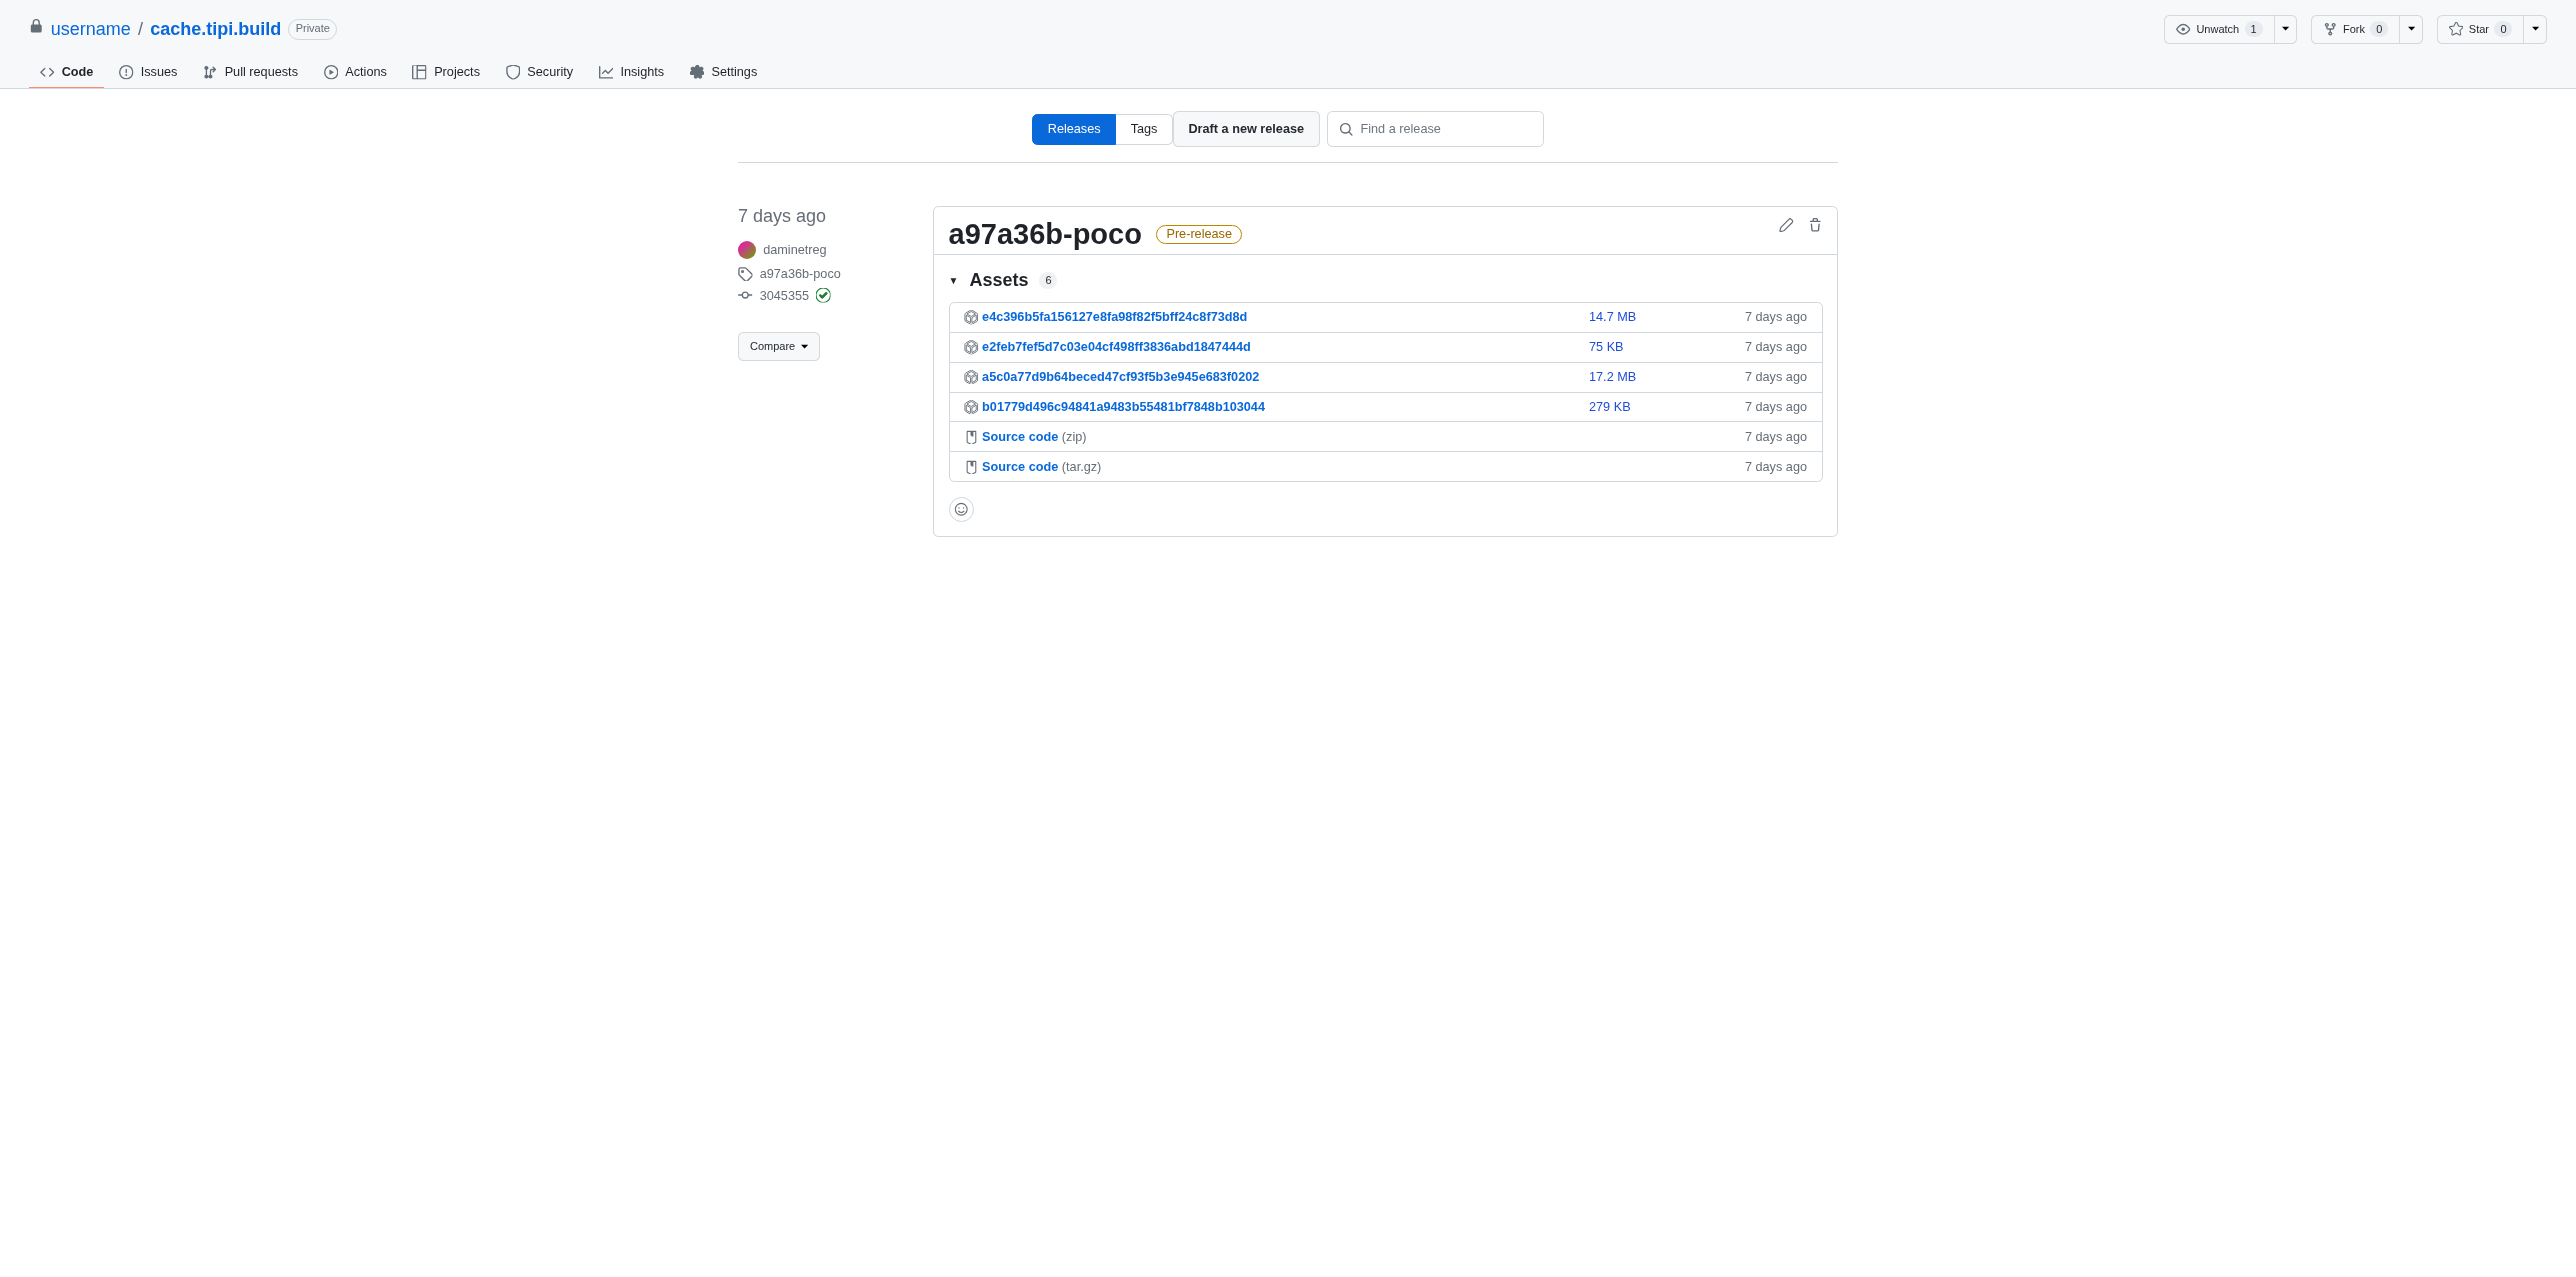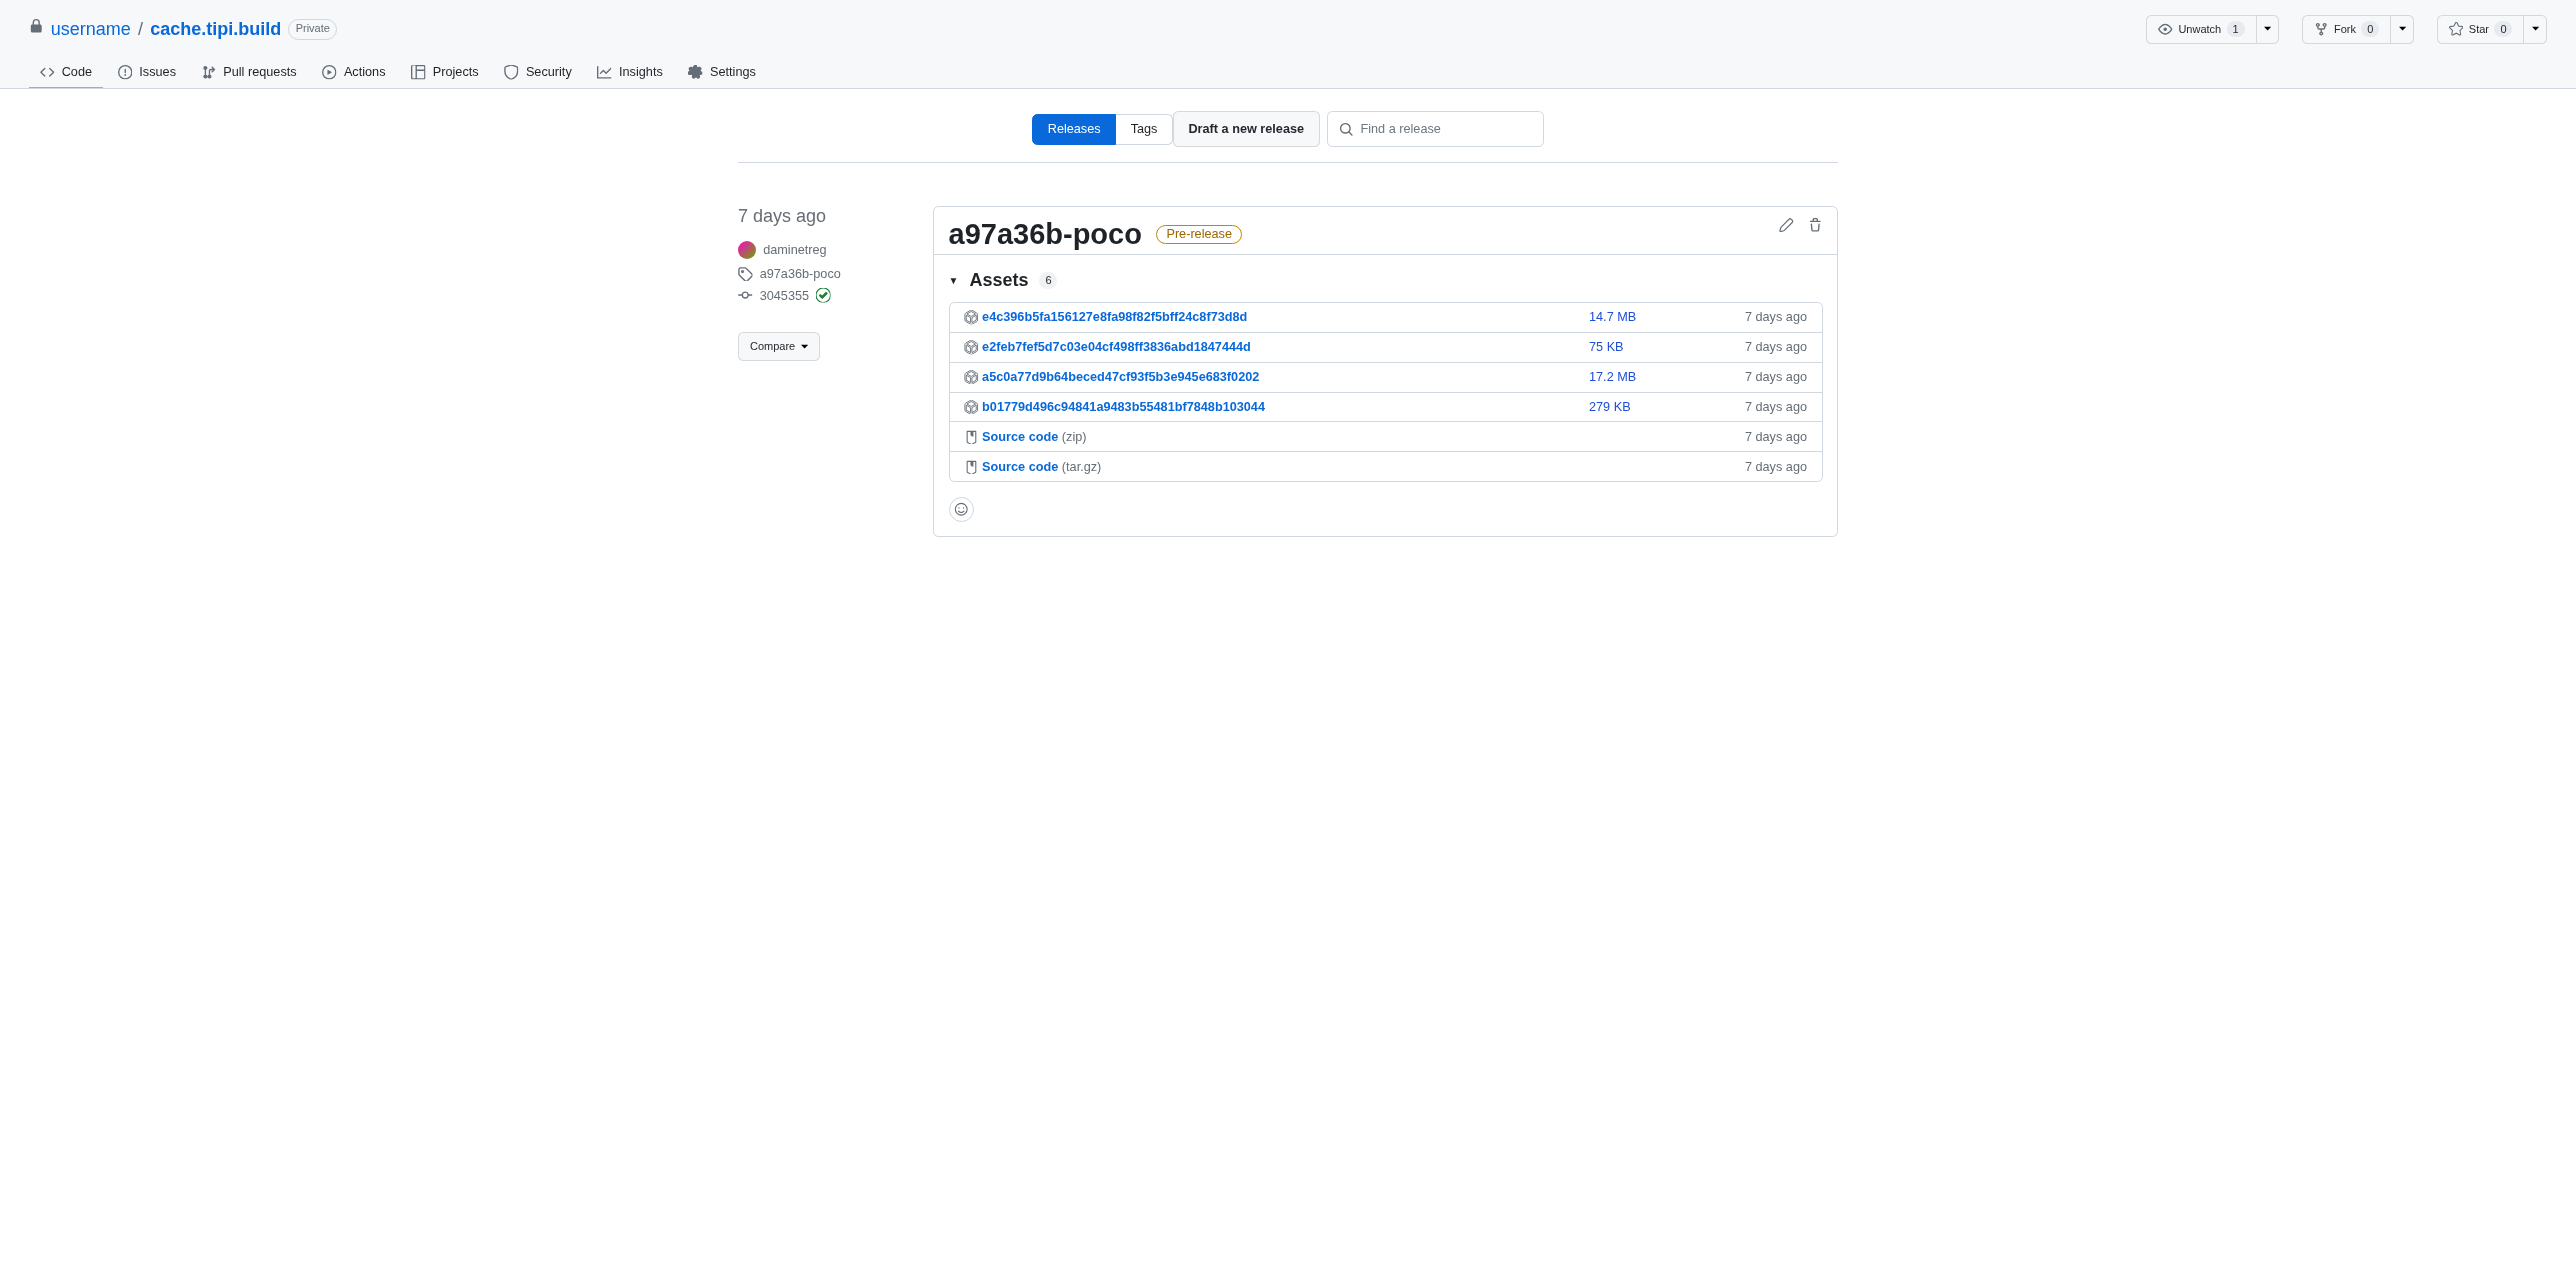--- a/index.html
+++ b/index.html
@@ -7,30 +7,30 @@
 a{text-decoration:none}
 
 
 .pagehead{background:#f6f8fa;border-bottom:0.9px solid #d0d7de;padding-top:14.5px}
 .pagehead-top{display:flex;align-items:center;justify-content:space-between;padding:0 29px 14.5px}
 .breadcrumb{display:flex;gap:7.2px;font-size:18px}
 .breadcrumb .lock{color:#656d76}
 .breadcrumb a{color:#0969da}
 .breadcrumb .sep{color:#656d76}
 .label-private{border:0.9px solid #d0d7de;border-radius:2em;padding:0 6.3px;font-size:11px;color:#656d76;line-height:16.3px;font-weight:500}
-.actions{display:flex;gap:23px}
+.actions{display:flex;gap:14px}
 .btn{background:#f6f8fa;border:0.9px solid rgba(31,35,40,.15);border-radius:5.4px;padding:4.5px 11px;font-size:11px;font-weight:500;color:#24292f;display:inline-flex;align-items:center;gap:5.4px;line-height:18px;cursor:pointer}
 .btn-group{display:flex}
 .btn-group .btn:first-child{border-top-right-radius:0;border-bottom-right-radius:0}
 .btn-group .btn:last-child{border-top-left-radius:0;border-bottom-left-radius:0;border-left:0;padding:4.5px 7.2px}
 .counter{background:rgba(175,184,193,.2);border-radius:2em;padding:0 5.4px;font-size:11px;min-width:18px;text-align:center;display:inline-block;line-height:16.3px}
 
 .tabnav{display:flex;padding:0 29px;gap:3.6px}
 .tabnav-item{display:flex;align-items:center;gap:7.2px;padding:7.2px 11px;font-size:12.7px;color:#1f2328;border-bottom:1.8px solid transparent;cursor:pointer}
-.tabnav-item.selected{border-bottom-color:#fd8c73;font-weight:400}
+.tabnav-item.selected{border-bottom-color:#fd8c73;font-weight:700}
 .octicon{fill:currentColor;color:#656d76;display:inline-block;vertical-align:text-bottom}
 
 
 .container{max-width:1158px;margin:0 auto;padding:22px 29px}
 .subnav{display:flex;justify-content:center;align-items:center;padding-bottom:14.5px;border-bottom:0.9px solid #d0d7de;margin-bottom:43px}
 .subnav-left{display:flex}
 .subnav-tab{padding:5.4px 14.5px;font-size:12.7px;font-weight:500;border:0.9px solid #d0d7de;cursor:pointer;line-height:18px}
 .subnav-tab:first-child{border-radius:5.4px 0 0 5.4px}
 .subnav-tab:last-child{border-radius:0 5.4px 5.4px 0;border-left:0}
 .subnav-tab.active{background:#0969da;color:#fff;border-color:#0969da}

